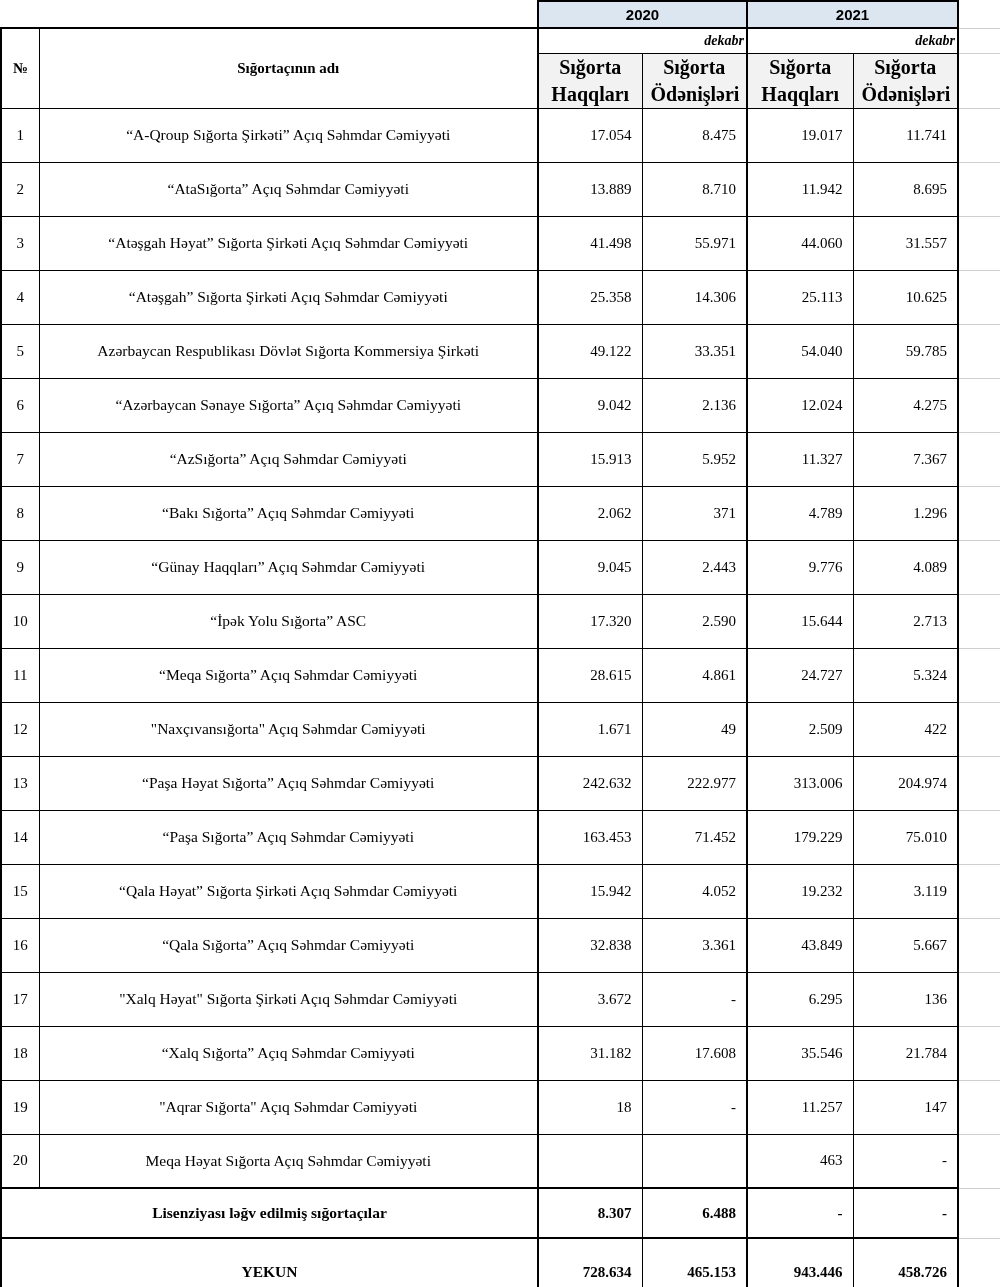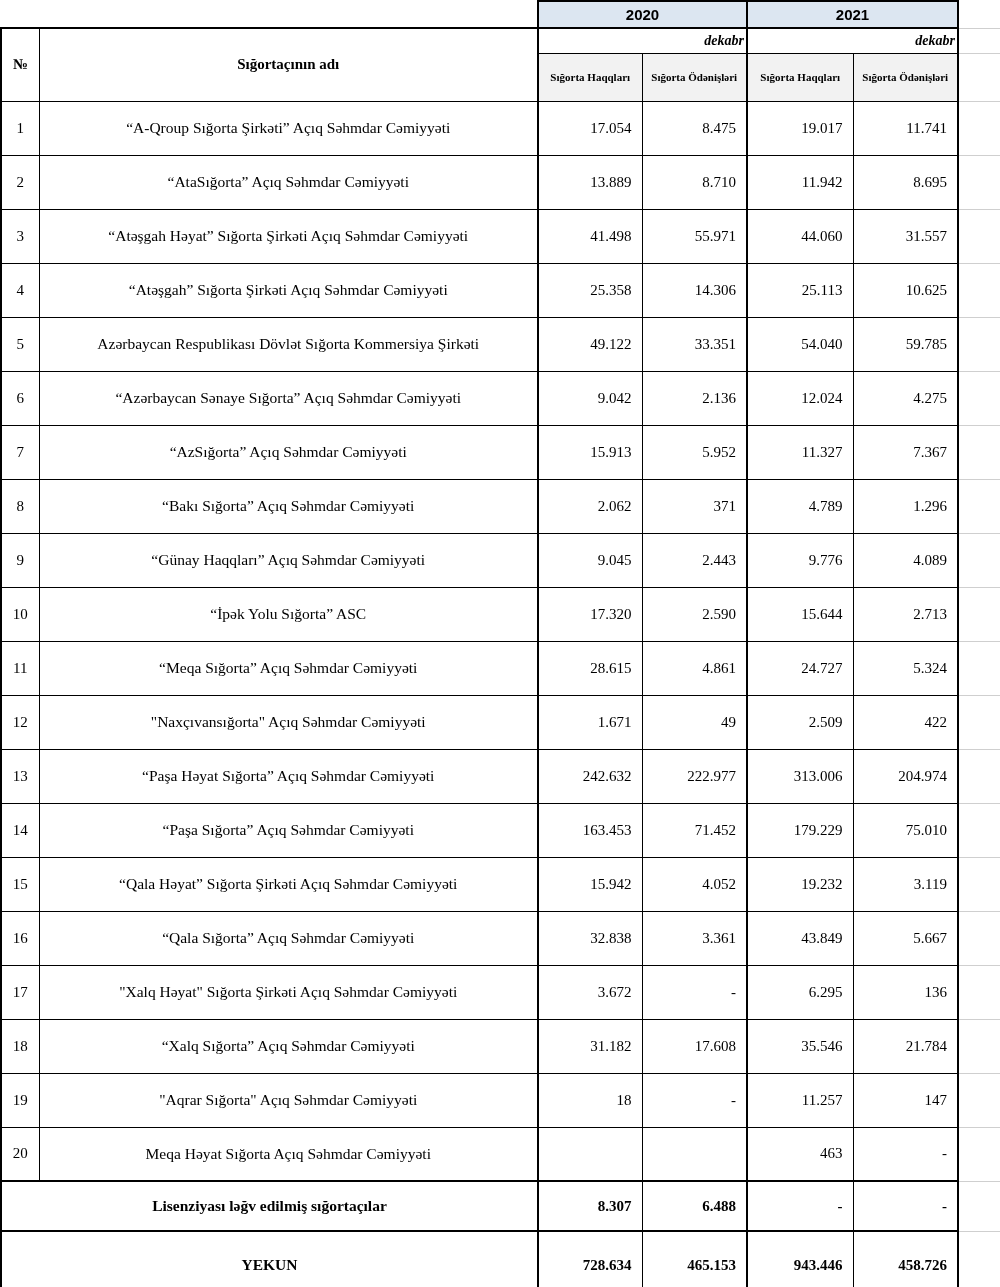--- a/index.html
+++ b/index.html
@@ -28,21 +28,21 @@
     background: #fff;
   }
   th.numhead, th.namehead {
     font-weight: bold; font-size: 15px; text-align: center;
     border-top: 2px solid #000; background: #fff;
   }
   th.numhead { border-left: 2px solid #000; }
   th.namehead { border-right: 2px solid #000; }
   th.colhead {
     background: var(--colhead-bg, #f2f2f2);
-    font-weight: bold; font-size: 11px; text-align: center; line-height: 1.35;
+    font-weight: bold; font-size: 20px; text-align: center; line-height: 1.35;
     padding: 0 8px;
   }
 
   
   .c1 { border-left: 2px solid #000; }
   .c3 { border-left: 2px solid #000; }
   .c4 { border-right: 2px solid #000; }
   .dk1 { border-left: 2px solid #000; }
   .dk2 { border-left: 2px solid #000; border-right: 2px solid #000; }
 

